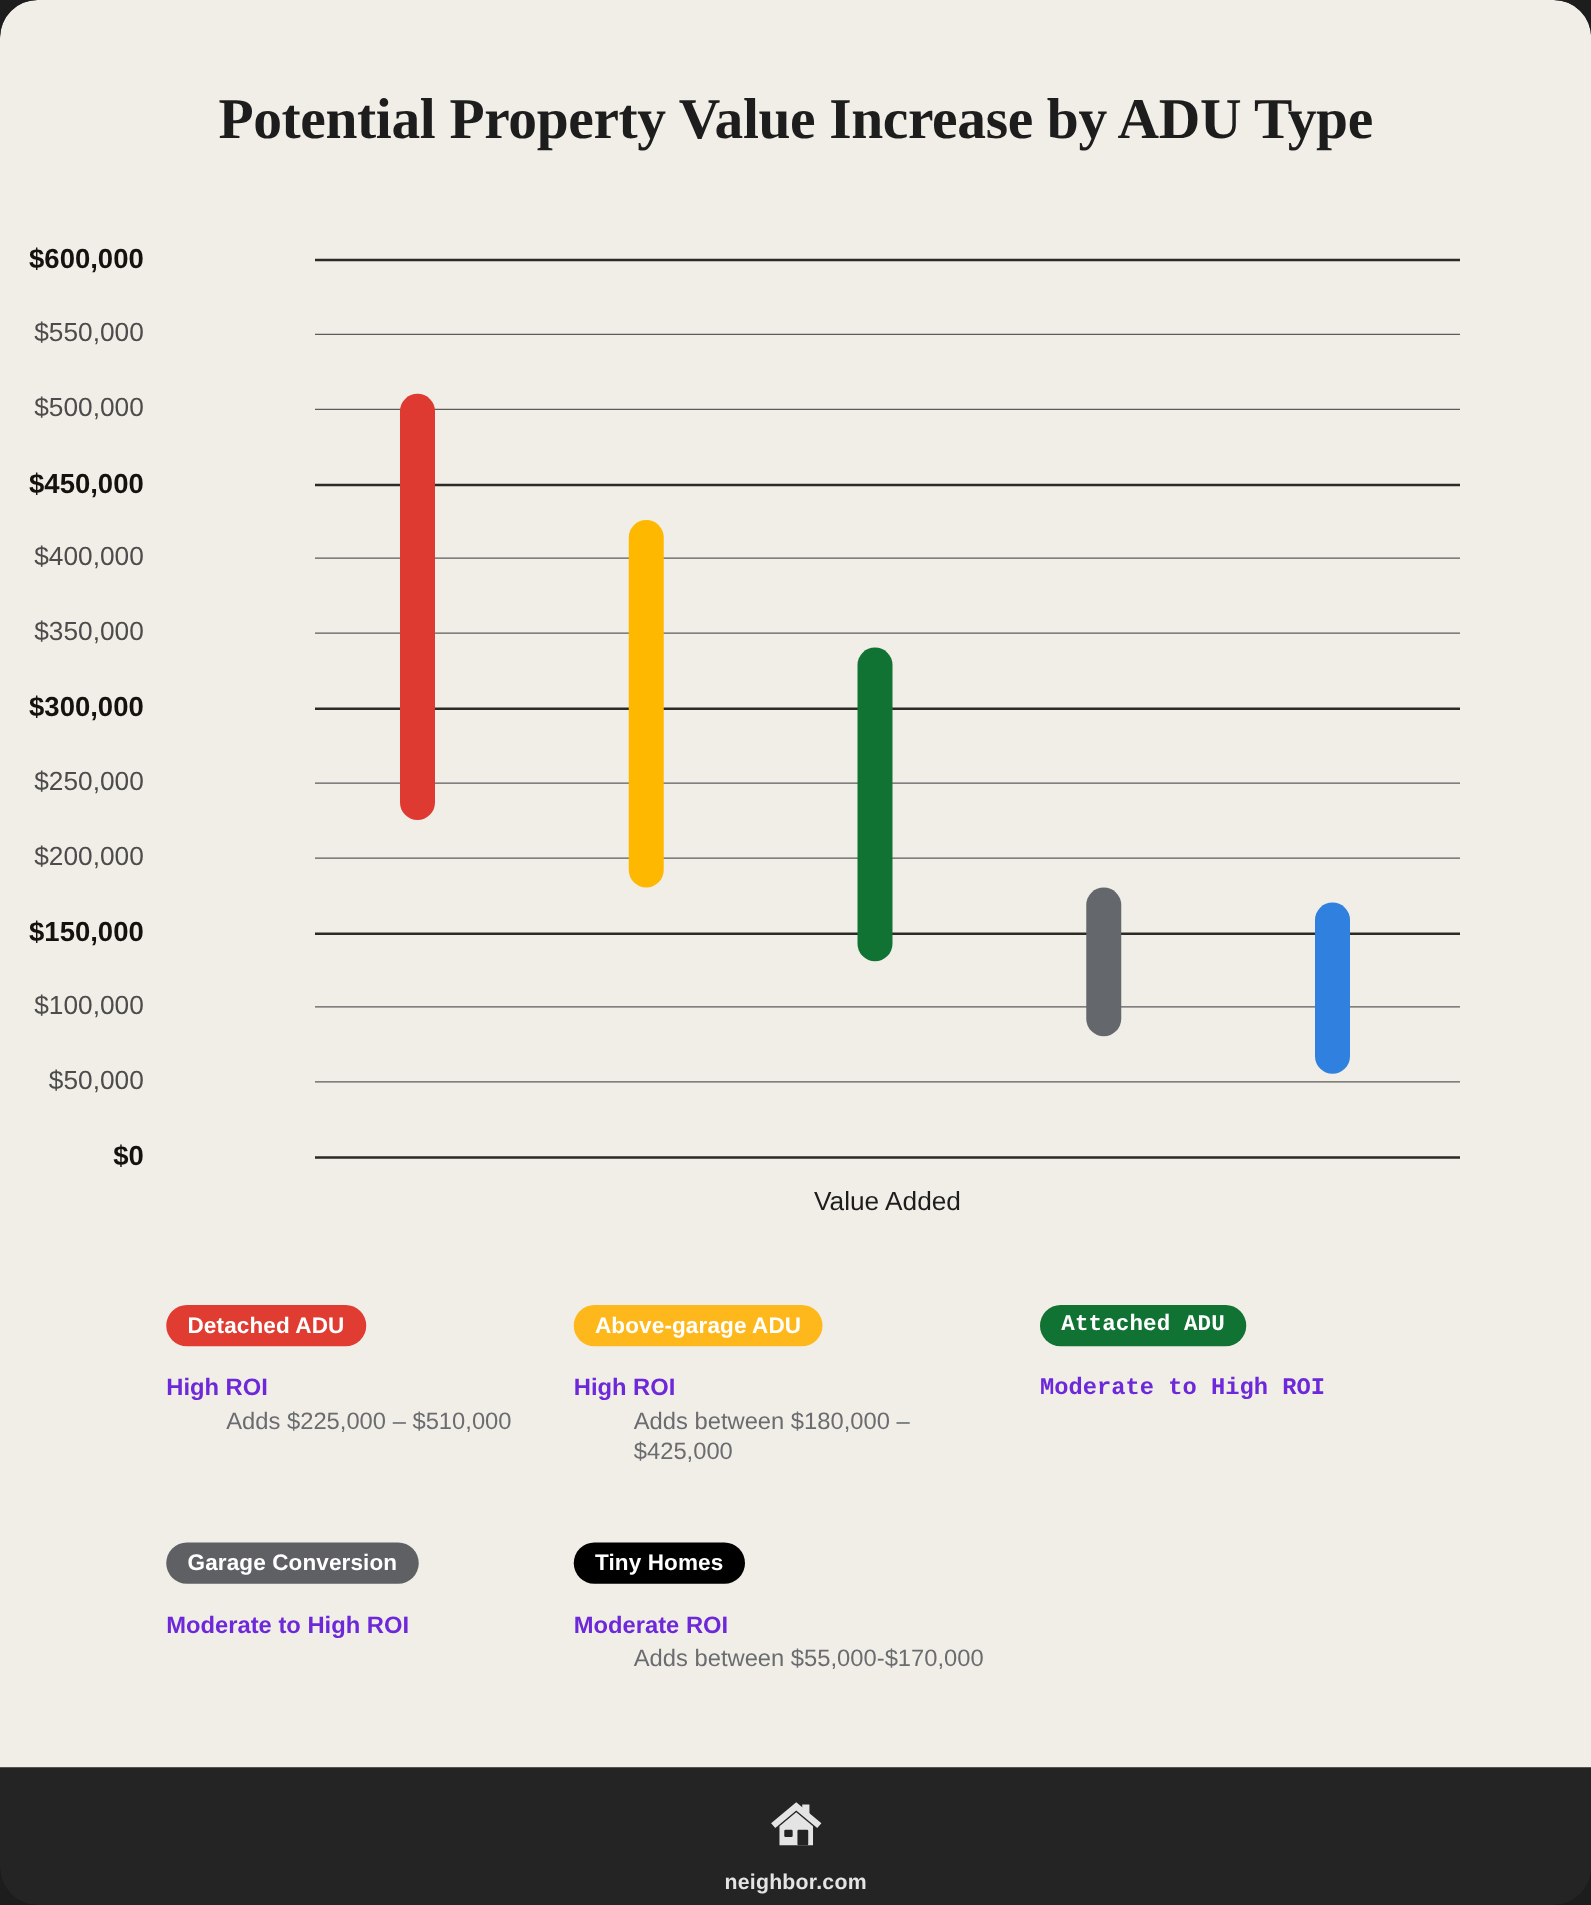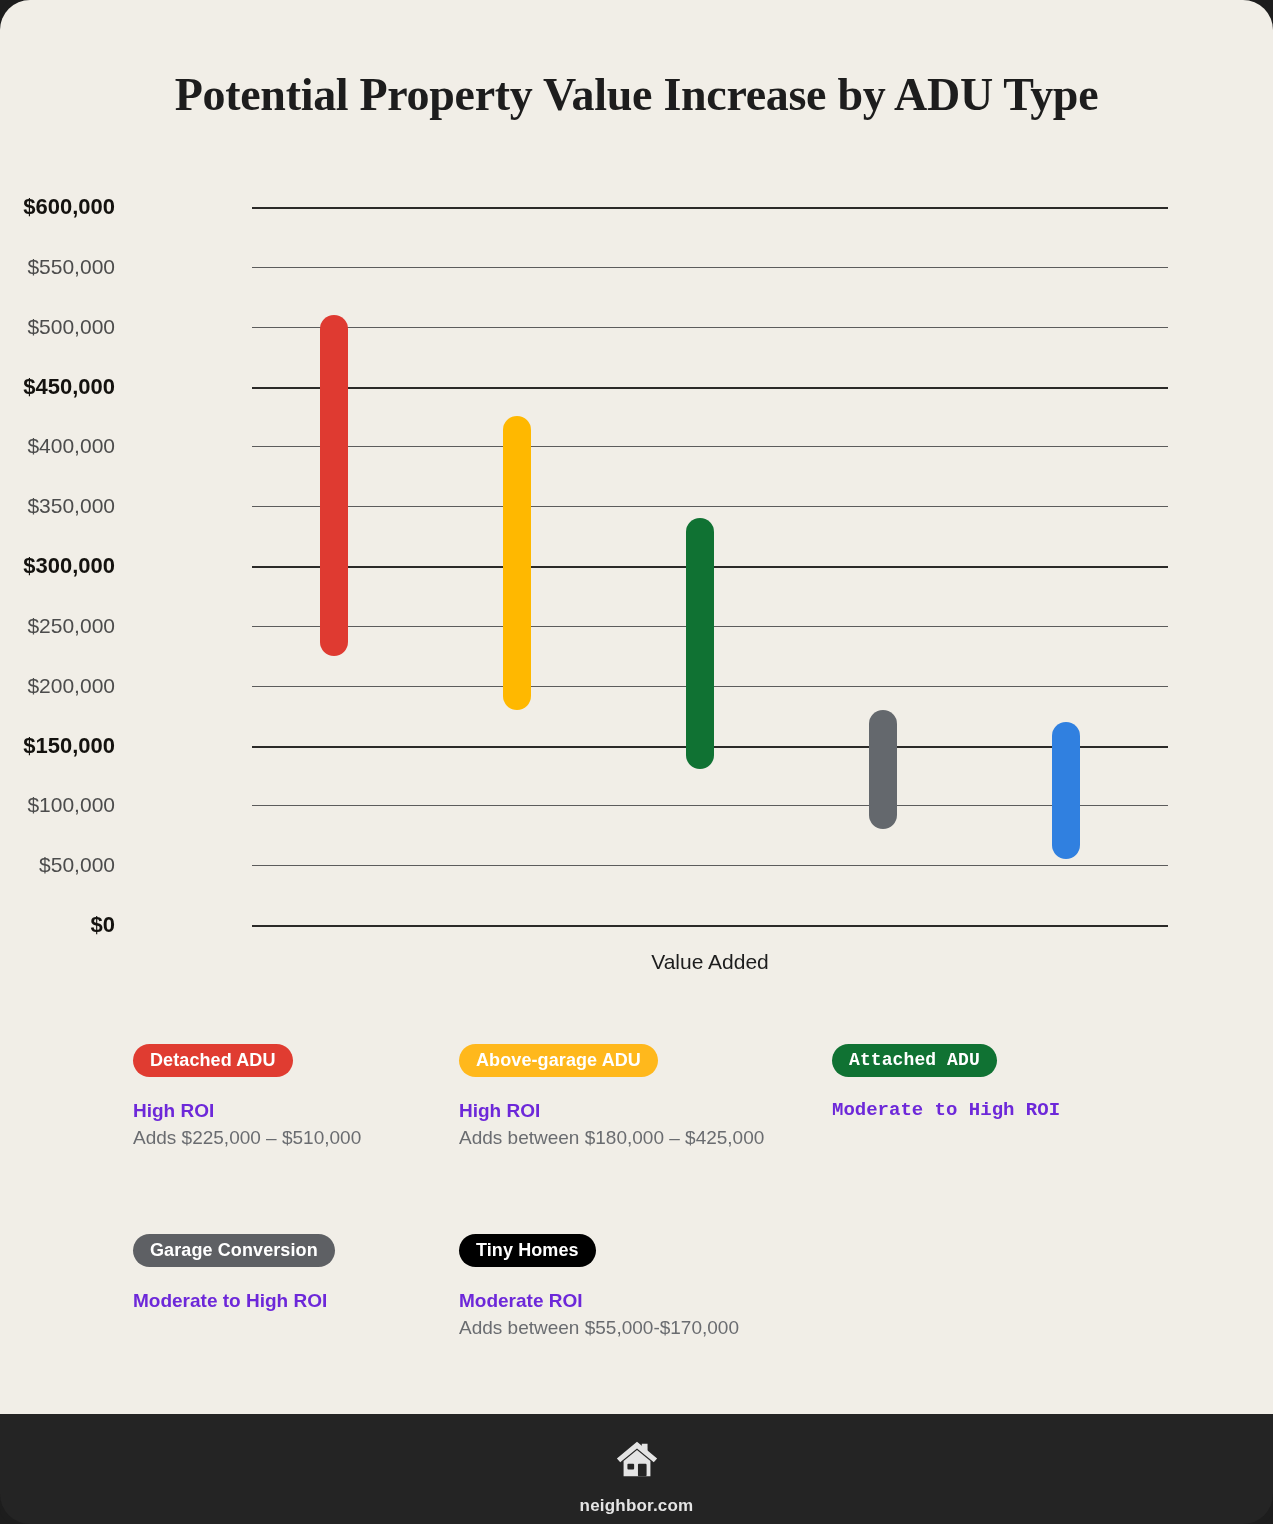--- a/index.html
+++ b/index.html
@@ -14,21 +14,21 @@
     overflow: hidden;
   }
 
   .infographic {
     position: absolute;
     left: 0;
     top: 0;
     width: 1273px;
     height: 1524px;
     background: #1d1d1d;
-    border-radius: 15px;
+    border-radius: 30px;
     overflow: hidden;
   }
 
   .panel {
     position: absolute;
     left: 0;
     top: 0;
     width: 1273px;
     height: 1414px;
     background: #f1eee7;
@@ -141,20 +141,21 @@
     font-size: 19px;
     font-weight: bold;
     color: #6d28d9;
     line-height: 1.25;
   }
   .legend-range {
     margin-top: 3px;
     font-size: 19px;
     color: #6a6c70;
     line-height: 1.25;
+    margin-left: 48px;
   }
 
   
   .footer {
     position: absolute;
     left: 0;
     top: 1414px;
     width: 1273px;
     height: 110px;
     background: #242424;

